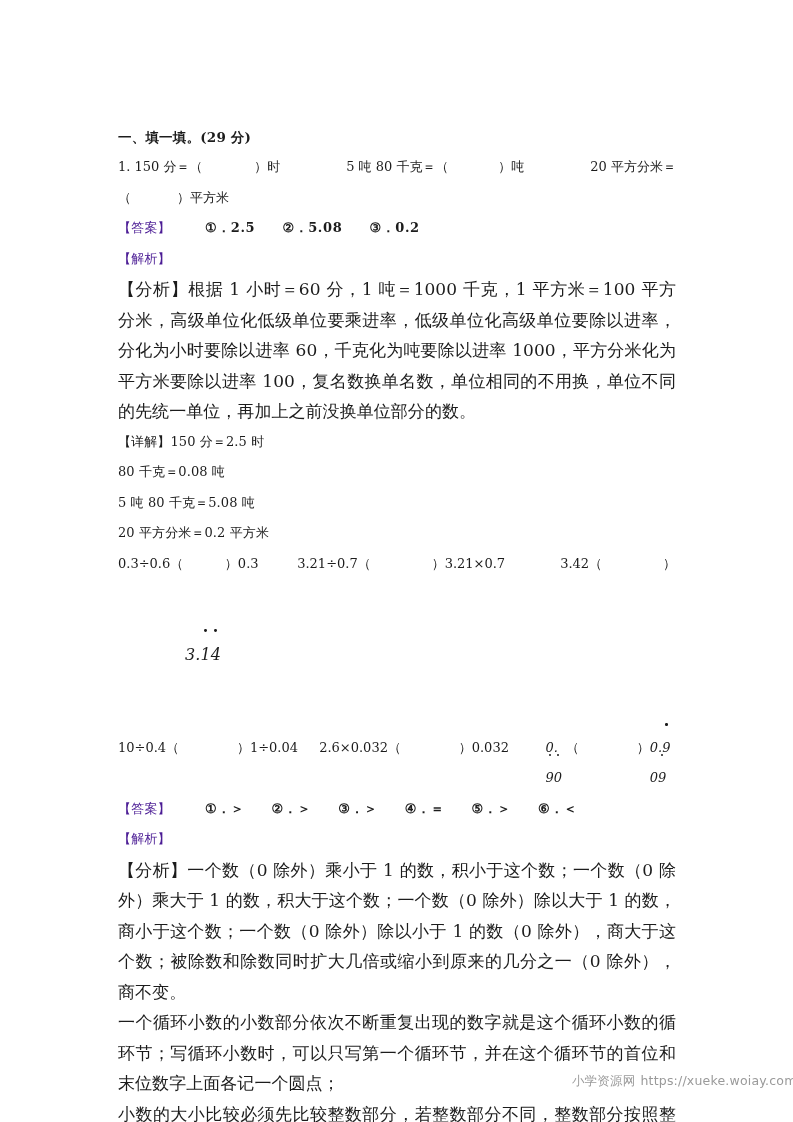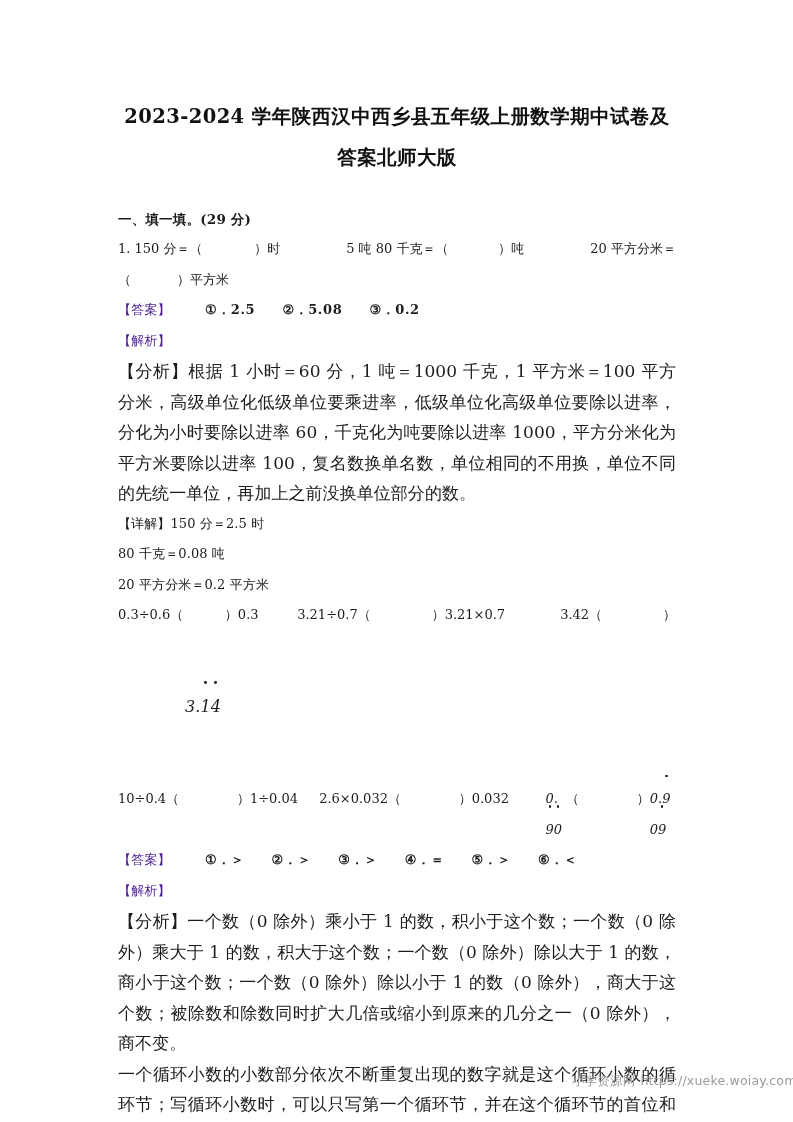--- a/index.html
+++ b/index.html
@@ -136,21 +136,20 @@
     padding-left: 8px;
   }
   .footer .wm-name { margin-right: 5px; }
 </style>
 </head>
 <body>
 
 <div class="page">
   <div class="content">
 
-    <div class="doc-title">2023-2024 学年陕西汉中西乡县五年级上册数学期中试卷及答案北师大版</div>
 
     <div class="section-heading">一、填一填。(29 分)</div>
 
     <div class="qrow">
       <span class="seg">1. </span>
       <span class="seg">150 分＝（</span>
       <span class="gap-a"></span>
       <span class="seg">）时</span>
       <span class="spacer-lg"></span>
       <span class="seg">5 吨 80 千克＝（</span>
@@ -174,20 +173,21 @@
       </span>
     </div>
     <div class="tag-row">
       <span class="tag">【解析】</span>
     </div>
 
     <div class="para">【分析】根据 1 小时＝60 分，1 吨＝1000 千克，1 平方米＝100 平方分米，高级单位化低级单位要乘进率，低级单位化高级单位要除以进率，分化为小时要除以进率 60，千克化为吨要除以进率 1000，平方分米化为平方米要除以进率 100，复名数换单名数，单位相同的不用换，单位不同的先统一单位，再加上之前没换单位部分的数。</div>
 
     <div class="line">【详解】150 分＝2.5 时</div>
     <div class="line">80 千克＝0.08 吨</div>
+    <div class="line">5 吨 80 千克＝5.08 吨</div>
     <div class="line">20 平方分米＝0.2 平方米</div>
 
 
     <div class="qrow">
       <span class="seg">0.3÷0.6（</span>
       <span class="gap-b"></span>
       <span class="seg">）0.3</span>
       <span class="spacer-md"></span>
       <span class="seg">3.21÷0.7（</span>
       <span class="gap-e"></span>

